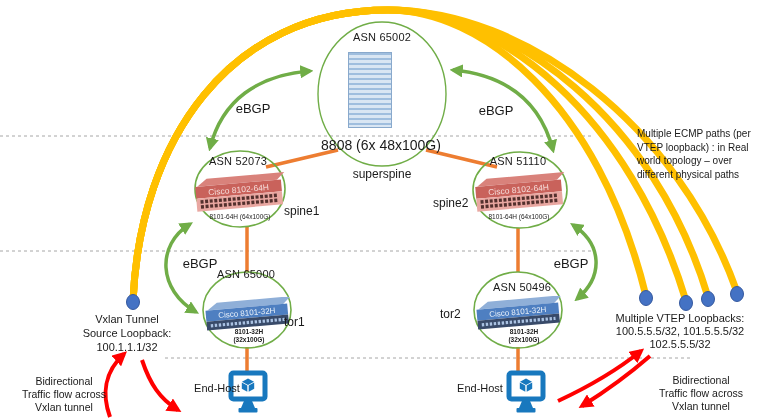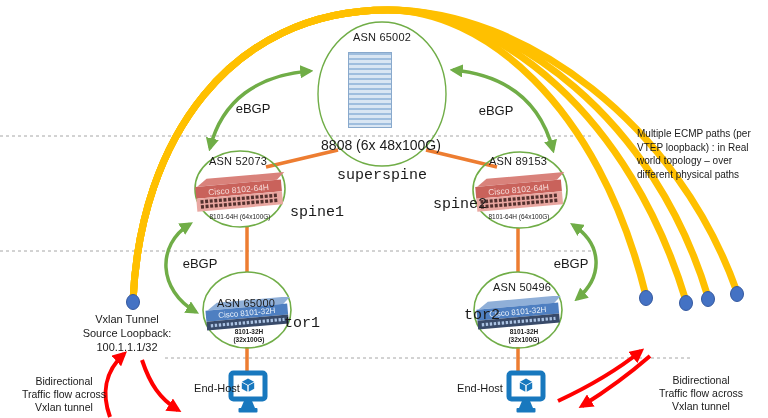--- a/index.html
+++ b/index.html
@@ -5,21 +5,21 @@
   html,body{margin:0;padding:0;background:#fff;}
   #stage{
     position:relative;width:768px;height:418px;background:#fff;overflow:hidden;
     font-family:"Liberation Sans","DejaVu Sans",sans-serif;color:#1a1a1a;
   }
   #wires{position:absolute;left:0;top:0;width:768px;height:418px;}
   .lbl{position:absolute;white-space:pre-line;}
   .ctr{text-align:center;}
   .asn{font-size:11px;letter-spacing:.2px;}
   .model{font-size:6.5px;color:#222;}
-  .nodename{font-size:15px;font-family:Liberation Mono, monospace;}
+  .nodename{font-size:12px;}
   .ebgp{font-size:13px;}
   .annot{font-size:11px;line-height:14px;}
   .annot-sm{font-size:10.5px;line-height:13px;}
   .chassis{
     position:absolute;left:348px;top:52px;width:44px;height:76px;
     background:repeating-linear-gradient(180deg,#9fbede 0 2px,#d9e6f3 2px 5px);
     border:1px solid #89a9cc;box-sizing:border-box;
   }
   .devsvg{position:absolute;}
 </style>
@@ -155,51 +155,54 @@
       <rect x="10.5" y="38" width="19" height="4.5" rx="1"></rect>
     </g>
   </svg>
 
   <div class="lbl ctr asn" style="left:321px;top:31px;width:122px">ASN 65002</div>
   <div class="lbl ctr" style="left:316px;top:137px;width:130px;font-size:14px">8808 (6x 48x100G)</div>
   <div class="lbl ctr nodename" style="left:330px;top:167px;width:104px">superspine</div>
 
   <div class="lbl ctr asn" style="left:186px;top:155px;width:104px">ASN 52073</div>
   <div class="lbl ctr model" style="left:183px;top:213px;width:114px">8101-64H (64x100G)</div>
-  <div class="lbl nodename" style="left:290px;top:204px">spine1</div>
-
-  <div class="lbl ctr asn" style="left:466px;top:155px;width:104px">ASN 89153</div>
+  <div class="lbl nodename" style="left:284px;top:204px">spine1</div>
+
+  <div class="lbl ctr asn" style="left:466px;top:155px;width:104px">ASN 51110</div>
   <div class="lbl ctr model" style="left:462px;top:213px;width:114px">8101-64H (64x100G)</div>
   <div class="lbl nodename" style="left:433px;top:196px">spine2</div>
 
-  <div class="lbl ctr asn" style="left:194px;top:297px;width:104px">ASN 65000</div>
+  <div class="lbl ctr asn" style="left:194px;top:268px;width:104px">ASN 65000</div>
   <div class="lbl ctr model" style="left:204px;top:328px;width:90px;line-height:7.5px;font-weight:bold">8101-32H
 (32x100G)</div>
   <div class="lbl nodename" style="left:284px;top:315px">tor1</div>
 
   <div class="lbl ctr asn" style="left:470px;top:281px;width:104px">ASN 50496</div>
   <div class="lbl ctr model" style="left:479px;top:328px;width:90px;line-height:7.5px;font-weight:bold">8101-32H
 (32x100G)</div>
-  <div class="lbl nodename" style="left:464px;top:307px">tor2</div>
+  <div class="lbl nodename" style="left:440px;top:307px">tor2</div>
 
   <div class="lbl ctr ebgp" style="left:228px;top:101px;width:50px">eBGP</div>
   <div class="lbl ctr ebgp" style="left:471px;top:103px;width:50px">eBGP</div>
   <div class="lbl ctr ebgp" style="left:175px;top:256px;width:50px">eBGP</div>
   <div class="lbl ctr ebgp" style="left:546px;top:256px;width:50px">eBGP</div>
 
   <div class="lbl ctr annot" style="left:181px;top:381px;width:72px">End-Host</div>
   <div class="lbl ctr annot" style="left:444px;top:381px;width:72px">End-Host</div>
 
   <div class="lbl ctr annot" style="left:68px;top:312px;width:118px">Vxlan Tunnel
 Source Loopback:
 100.1.1.1/32</div>
   <div class="lbl ctr annot-sm" style="left:8px;top:375px;width:112px">Bidirectional
 Traffic flow across
 Vxlan tunnel</div>
   <div class="lbl annot-sm" style="left:637px;top:127px;width:120px;line-height:13.5px;font-size:10px">Multiple ECMP paths (per
 VTEP loopback) : in Real
 world topology – over
 different physical paths</div>
+  <div class="lbl ctr annot" style="left:607px;top:312px;width:146px;line-height:13px">Multiple VTEP Loopbacks:
+100.5.5.5/32, 101.5.5.5/32
+102.5.5.5/32</div>
   <div class="lbl ctr annot-sm" style="left:645px;top:374px;width:112px">Bidirectional
 Traffic flow across
 Vxlan tunnel</div>
 
 </div>
 
 </body></html>

